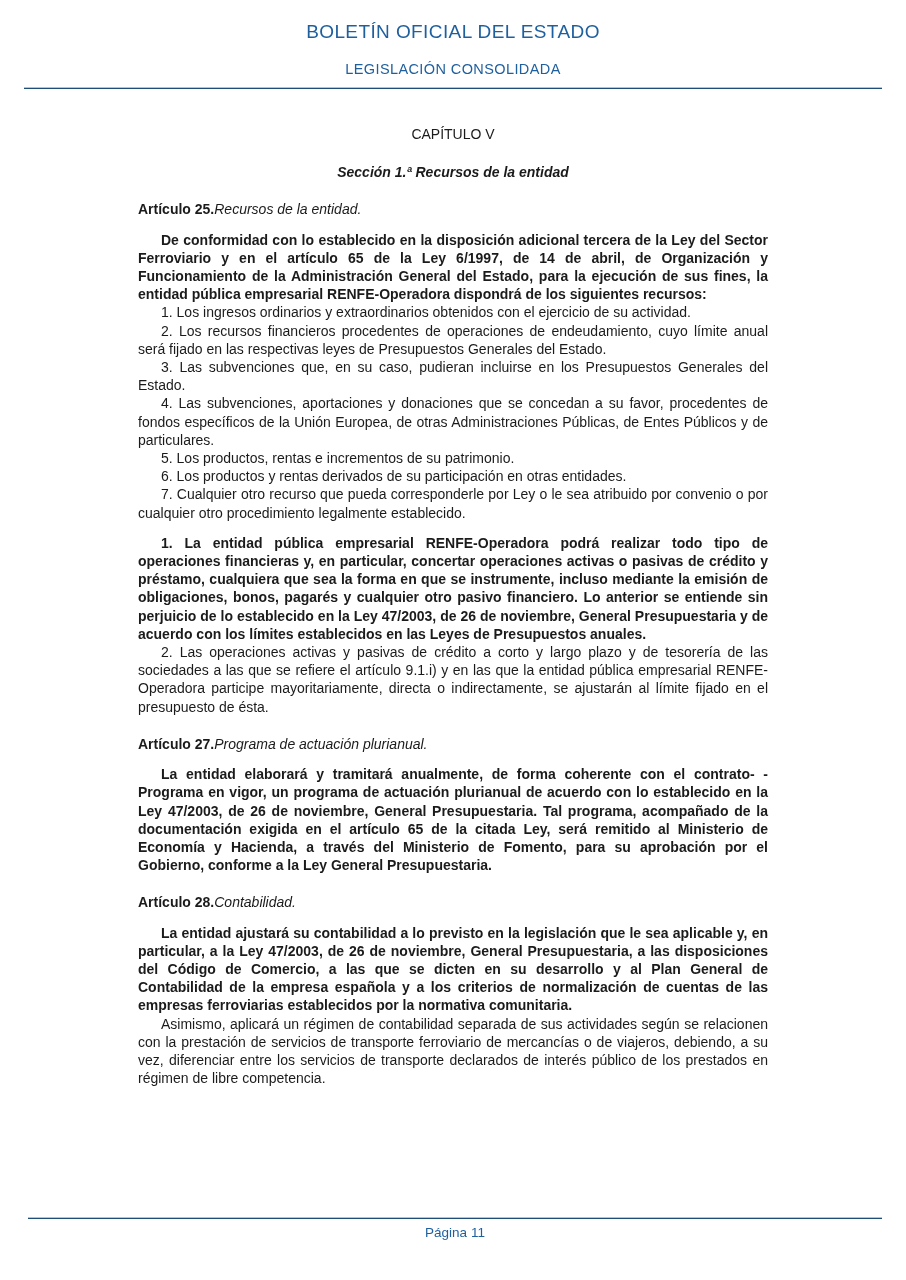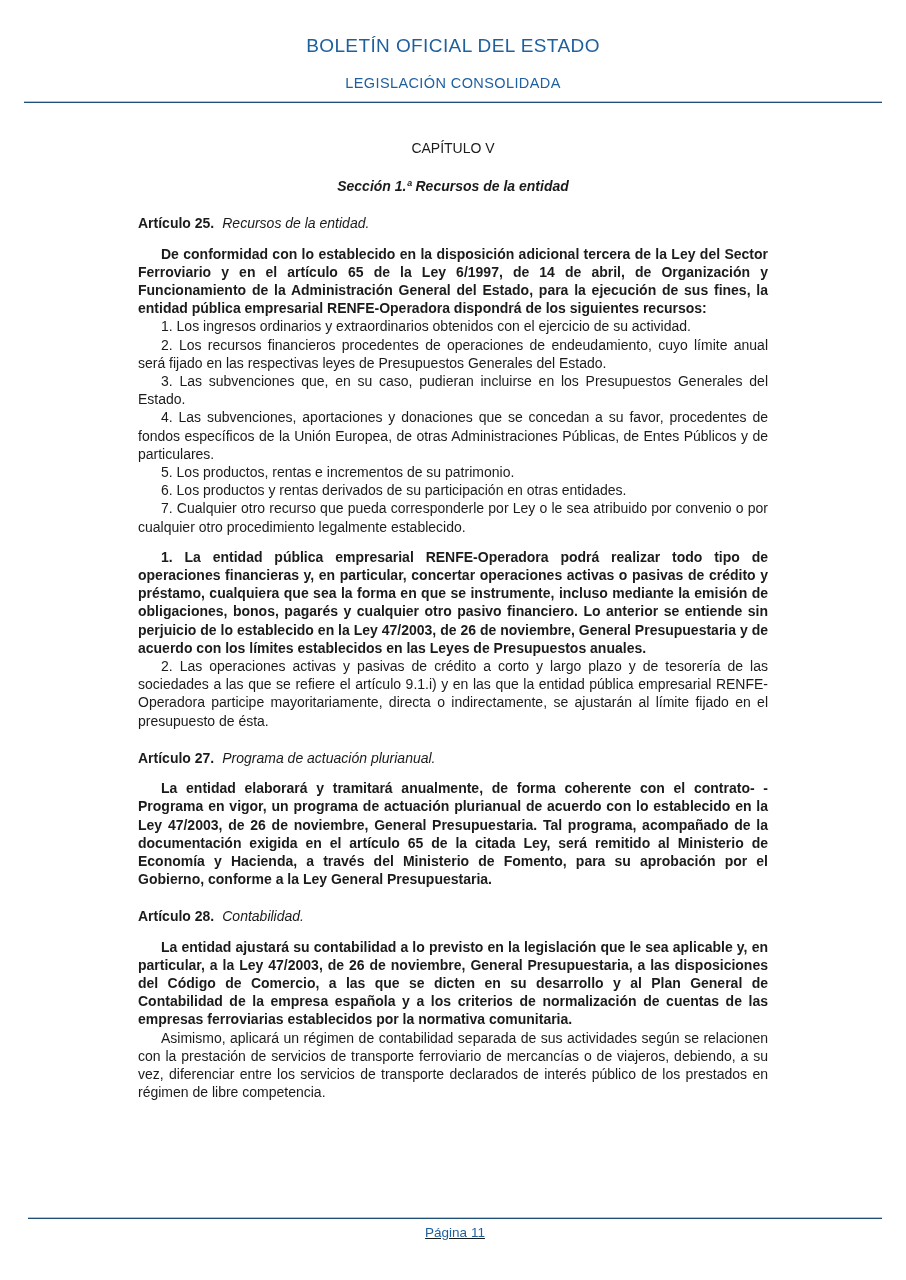--- a/index.html
+++ b/index.html
@@ -16,21 +16,21 @@
     font-family:"Liberation Sans","DejaVu Sans",sans-serif;
     color:var(--ink);
   }
   .page{
     position:relative;
     width:906px;height:1280px;
     background:#ffffff;
     overflow:hidden;
   }
   
-  .hdr{padding-top:35px;text-align:center;}
+  .hdr{padding-top:21px;text-align:center;}
   .hdr-title{
     font-size:19px;
     letter-spacing:0.4px;
     color:var(--blue);
     line-height:22px;
   }
   .hdr-subtitle{
     font-size:14.5px;
     letter-spacing:0.4px;
     color:var(--blue);
@@ -64,34 +64,33 @@
     font-weight:bold;
     font-style:italic;
     margin:20px 0 0 0;
   }
   .article-heading{
     margin:19px 0 0 0;
   }
   .article-heading .art-num{font-weight:bold;}
   .article-heading .art-title{
     font-style:italic;
-    margin-left:8px;
+    margin-left:0;
   }
   .para{
     text-align:justify;
     text-indent:23px;
     margin:0;
   }
   .para.lead{margin-top:12px;font-weight:bold;}
   
   .ftr{
     position:absolute;
     left:4px;right:0;
     bottom:40px;
-    text-decoration:underline;
   }
   .ftr .page-label{
     text-align:center;
     color:var(--blue);
     font-size:13.5px;
     margin-top:6px;
   }
 </style>
 </head>
 <body>

